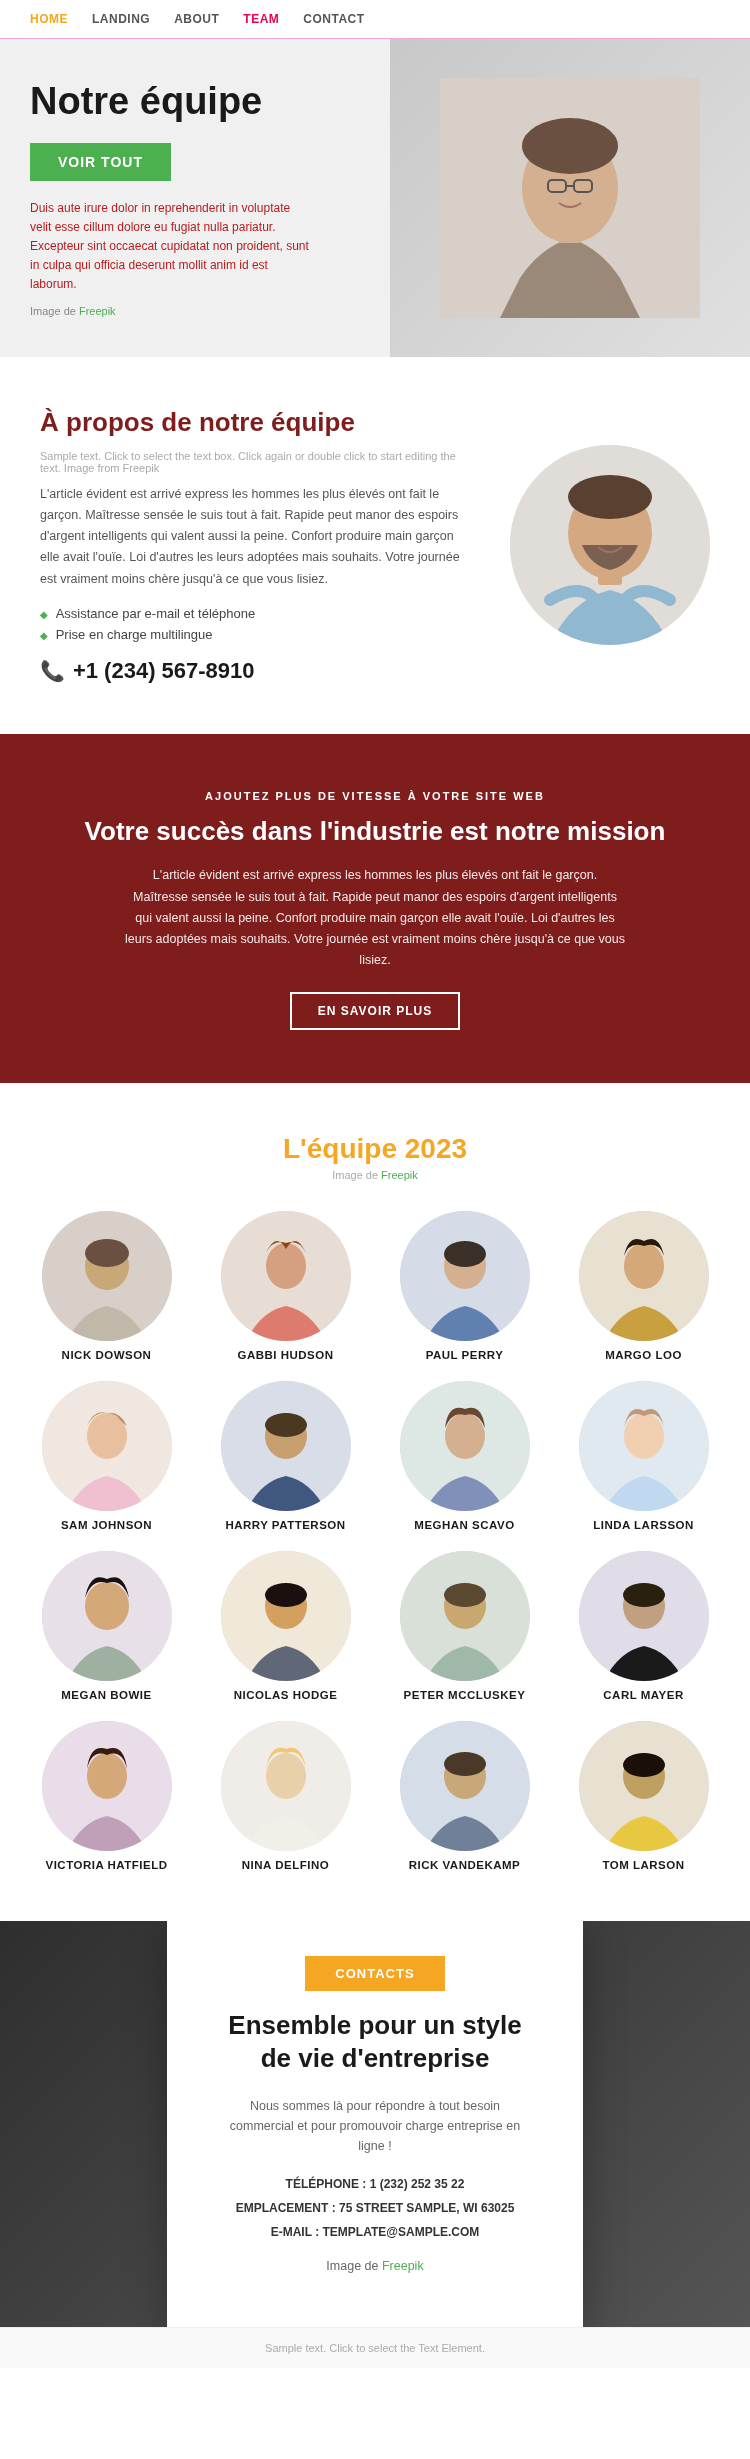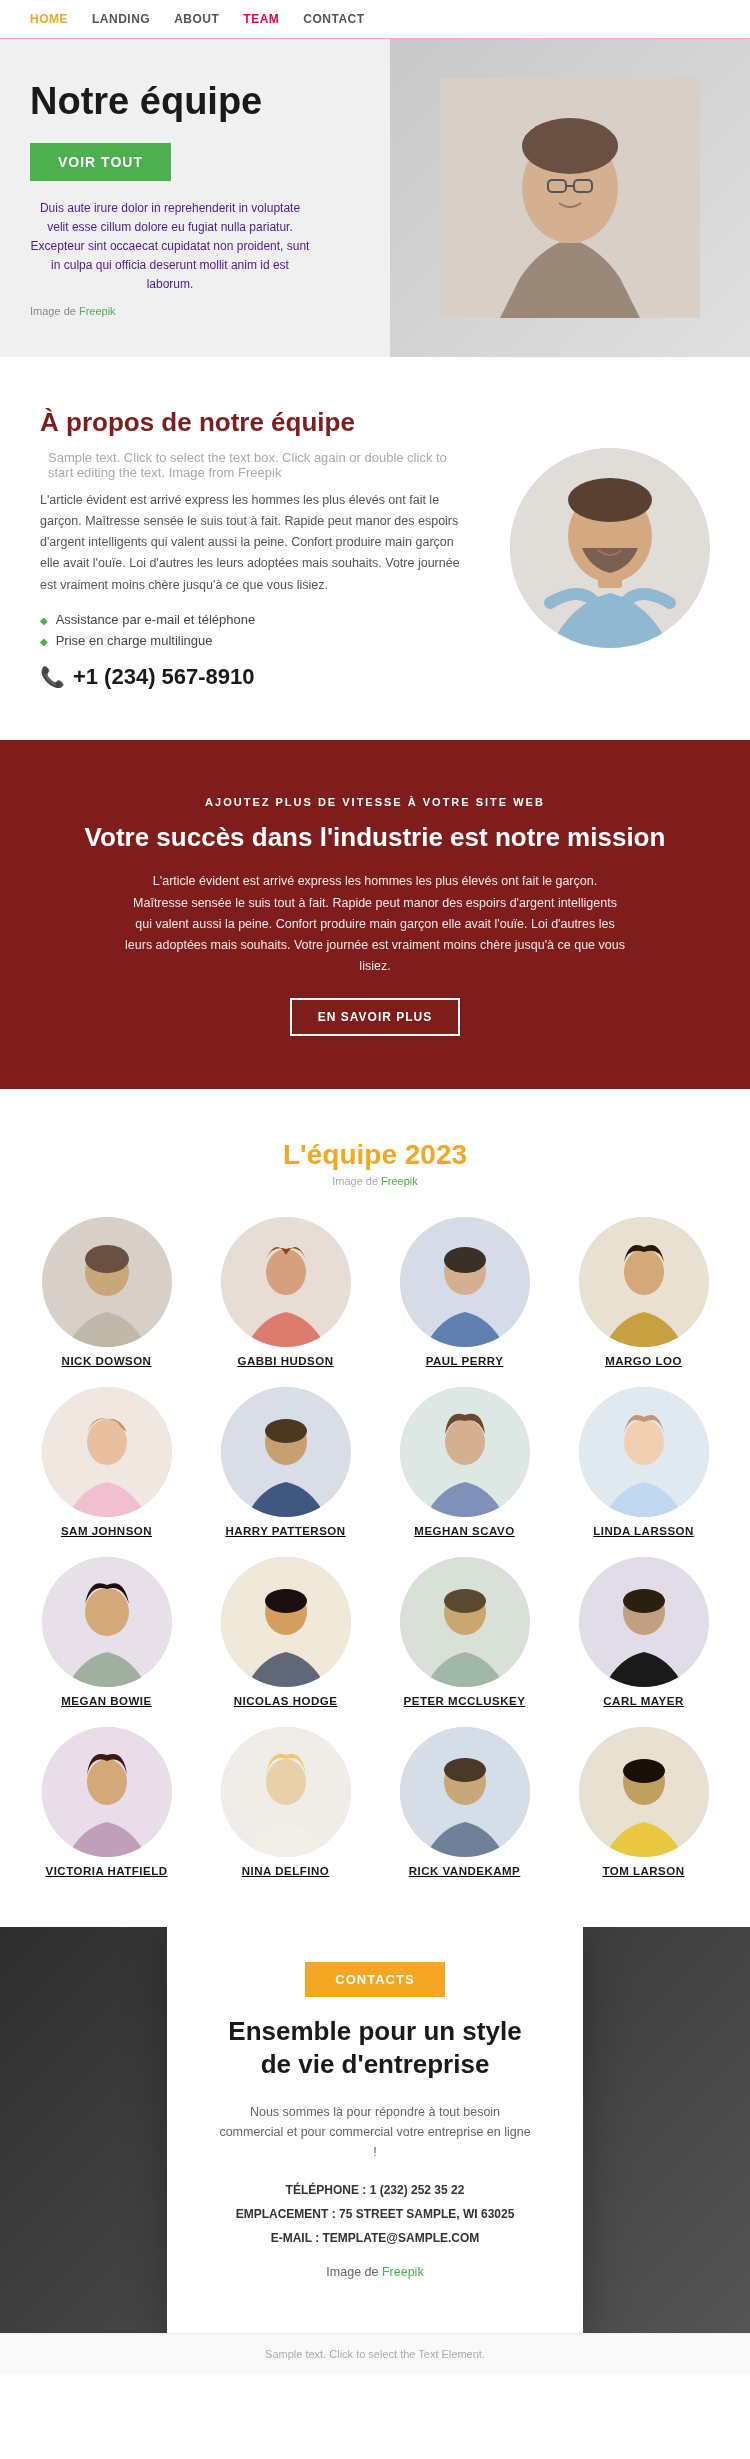--- a/index.html
+++ b/index.html
@@ -24,37 +24,37 @@
       overflow: hidden;
     }
     .hero-content { max-width: 340px; z-index: 2; }
     .hero h1 { font-size: 38px; font-weight: 800; color: #1a1a1a; margin-bottom: 18px; line-height: 1.2; }
     .hero-btn {
       display: inline-block; background: #4caf50; color: #fff;
       padding: 11px 28px; font-size: 14px; font-weight: 700;
       text-transform: uppercase; letter-spacing: 1px; border: none;
       cursor: pointer; margin-bottom: 18px;
     }
-    .hero-desc { font-size: 12px; color: #4c1d95; line-height: 1.6; max-width: 280px; text-align: center; }
+    .hero-desc { font-size: 12px; color: #b91c1c; line-height: 1.6; max-width: 280px; }
     .hero-image-credit { font-size: 11px; color: #888; margin-top: 10px; }
     .hero-image-credit a { color: #4caf50; }
     .hero-photo {
       position: absolute; right: 0; top: 0; bottom: 0; width: 360px;
       background: linear-gradient(135deg, #c8c8c8 0%, #e0e0e0 100%);
       display: flex; align-items: center; justify-content: center;
     }
 
     
     .about-section {
       display: flex; align-items: center; gap: 40px;
       padding: 50px 40px; background: #fff;
     }
     .about-text { flex: 1; }
     .about-text h2 { font-size: 26px; font-weight: 800; color: #7f1d1d; margin-bottom: 12px; }
-    .about-sample { font-size: 13px; color: #aaa; margin-bottom: 10px; margin-left: 8px; }
+    .about-sample { font-size: 11px; color: #aaa; margin-bottom: 10px; }
     .about-desc { font-size: 12.5px; color: #555; line-height: 1.7; margin-bottom: 16px; }
     .about-bullets { list-style: none; margin-bottom: 16px; }
     .about-bullets li { font-size: 13px; color: #444; margin-bottom: 6px; }
     .about-bullets li::before { content: '◆'; color: #4caf50; margin-right: 8px; font-size: 10px; }
     .about-phone { font-size: 22px; font-weight: 700; color: #1a1a1a; display: flex; align-items: center; gap: 8px; }
     .phone-icon { color: #4caf50; font-size: 20px; }
     .about-photo {
       width: 200px; height: 200px; border-radius: 50%;
       background: linear-gradient(135deg, #d0d0d0, #e8e8e8);
       display: flex; align-items: center; justify-content: center;
@@ -78,21 +78,20 @@
 
     
     .team-section { padding: 50px 30px; background: #fff; text-align: center; }
     .team-section h2 { font-size: 28px; font-weight: 800; color: #1a1a1a; margin-bottom: 4px; }
     .team-section h2 span { color: #f5a623; }
     .team-credit { font-size: 11px; color: #aaa; margin-bottom: 30px; }
     .team-credit a { color: #4caf50; }
     .team-grid {
       display: grid; grid-template-columns: repeat(4, 1fr);
       gap: 20px 26px;
-      text-decoration: underline;
     }
     .team-member { display: flex; flex-direction: column; align-items: center; gap: 8px; }
     .member-photo {
       width: 130px; height: 130px; border-radius: 50%;
       background: linear-gradient(135deg, #d0d0d0, #e8e8e8);
       display: flex; align-items: center; justify-content: center;
       font-size: 40px; color: #bbb; overflow: hidden;
     }
     .member-name { font-size: 11.5px; font-weight: 700; color: #1a1a1a; letter-spacing: 0.5px; text-align: center; }
 
@@ -416,21 +415,21 @@
 </section>
 
 <section class="contacts-section">
   <div class="contacts-bg-overlay"></div>
 
   <div style="position:absolute;left:0;top:0;bottom:0;width:200px;background:linear-gradient(135deg,#333,#555);opacity:0.7;"></div>
   <div style="position:absolute;right:0;top:0;bottom:0;width:200px;background:linear-gradient(135deg,#444,#666);opacity:0.7;"></div>
   <div class="contacts-card">
     <button class="contacts-btn">CONTACTS</button>
     <h2>Ensemble pour un style de vie d'entreprise</h2>
-    <p>Nous sommes là pour répondre à tout besoin commercial et pour commercial votre entreprise en ligne !</p>
+    <p>Nous sommes là pour répondre à tout besoin commercial et pour promouvoir charge entreprise en ligne !</p>
     <div class="contacts-info">
       <div>
         <strong>TÉLÉPHONE :</strong> <span>1 (232) 252 35 22</span>
       </div>
       <div>
         <strong>EMPLACEMENT :</strong> <span>75 STREET SAMPLE, WI 63025</span>
       </div>
       <div>
         <strong>E-MAIL :</strong> <span>TEMPLATE@SAMPLE.COM</span>
       </div>

